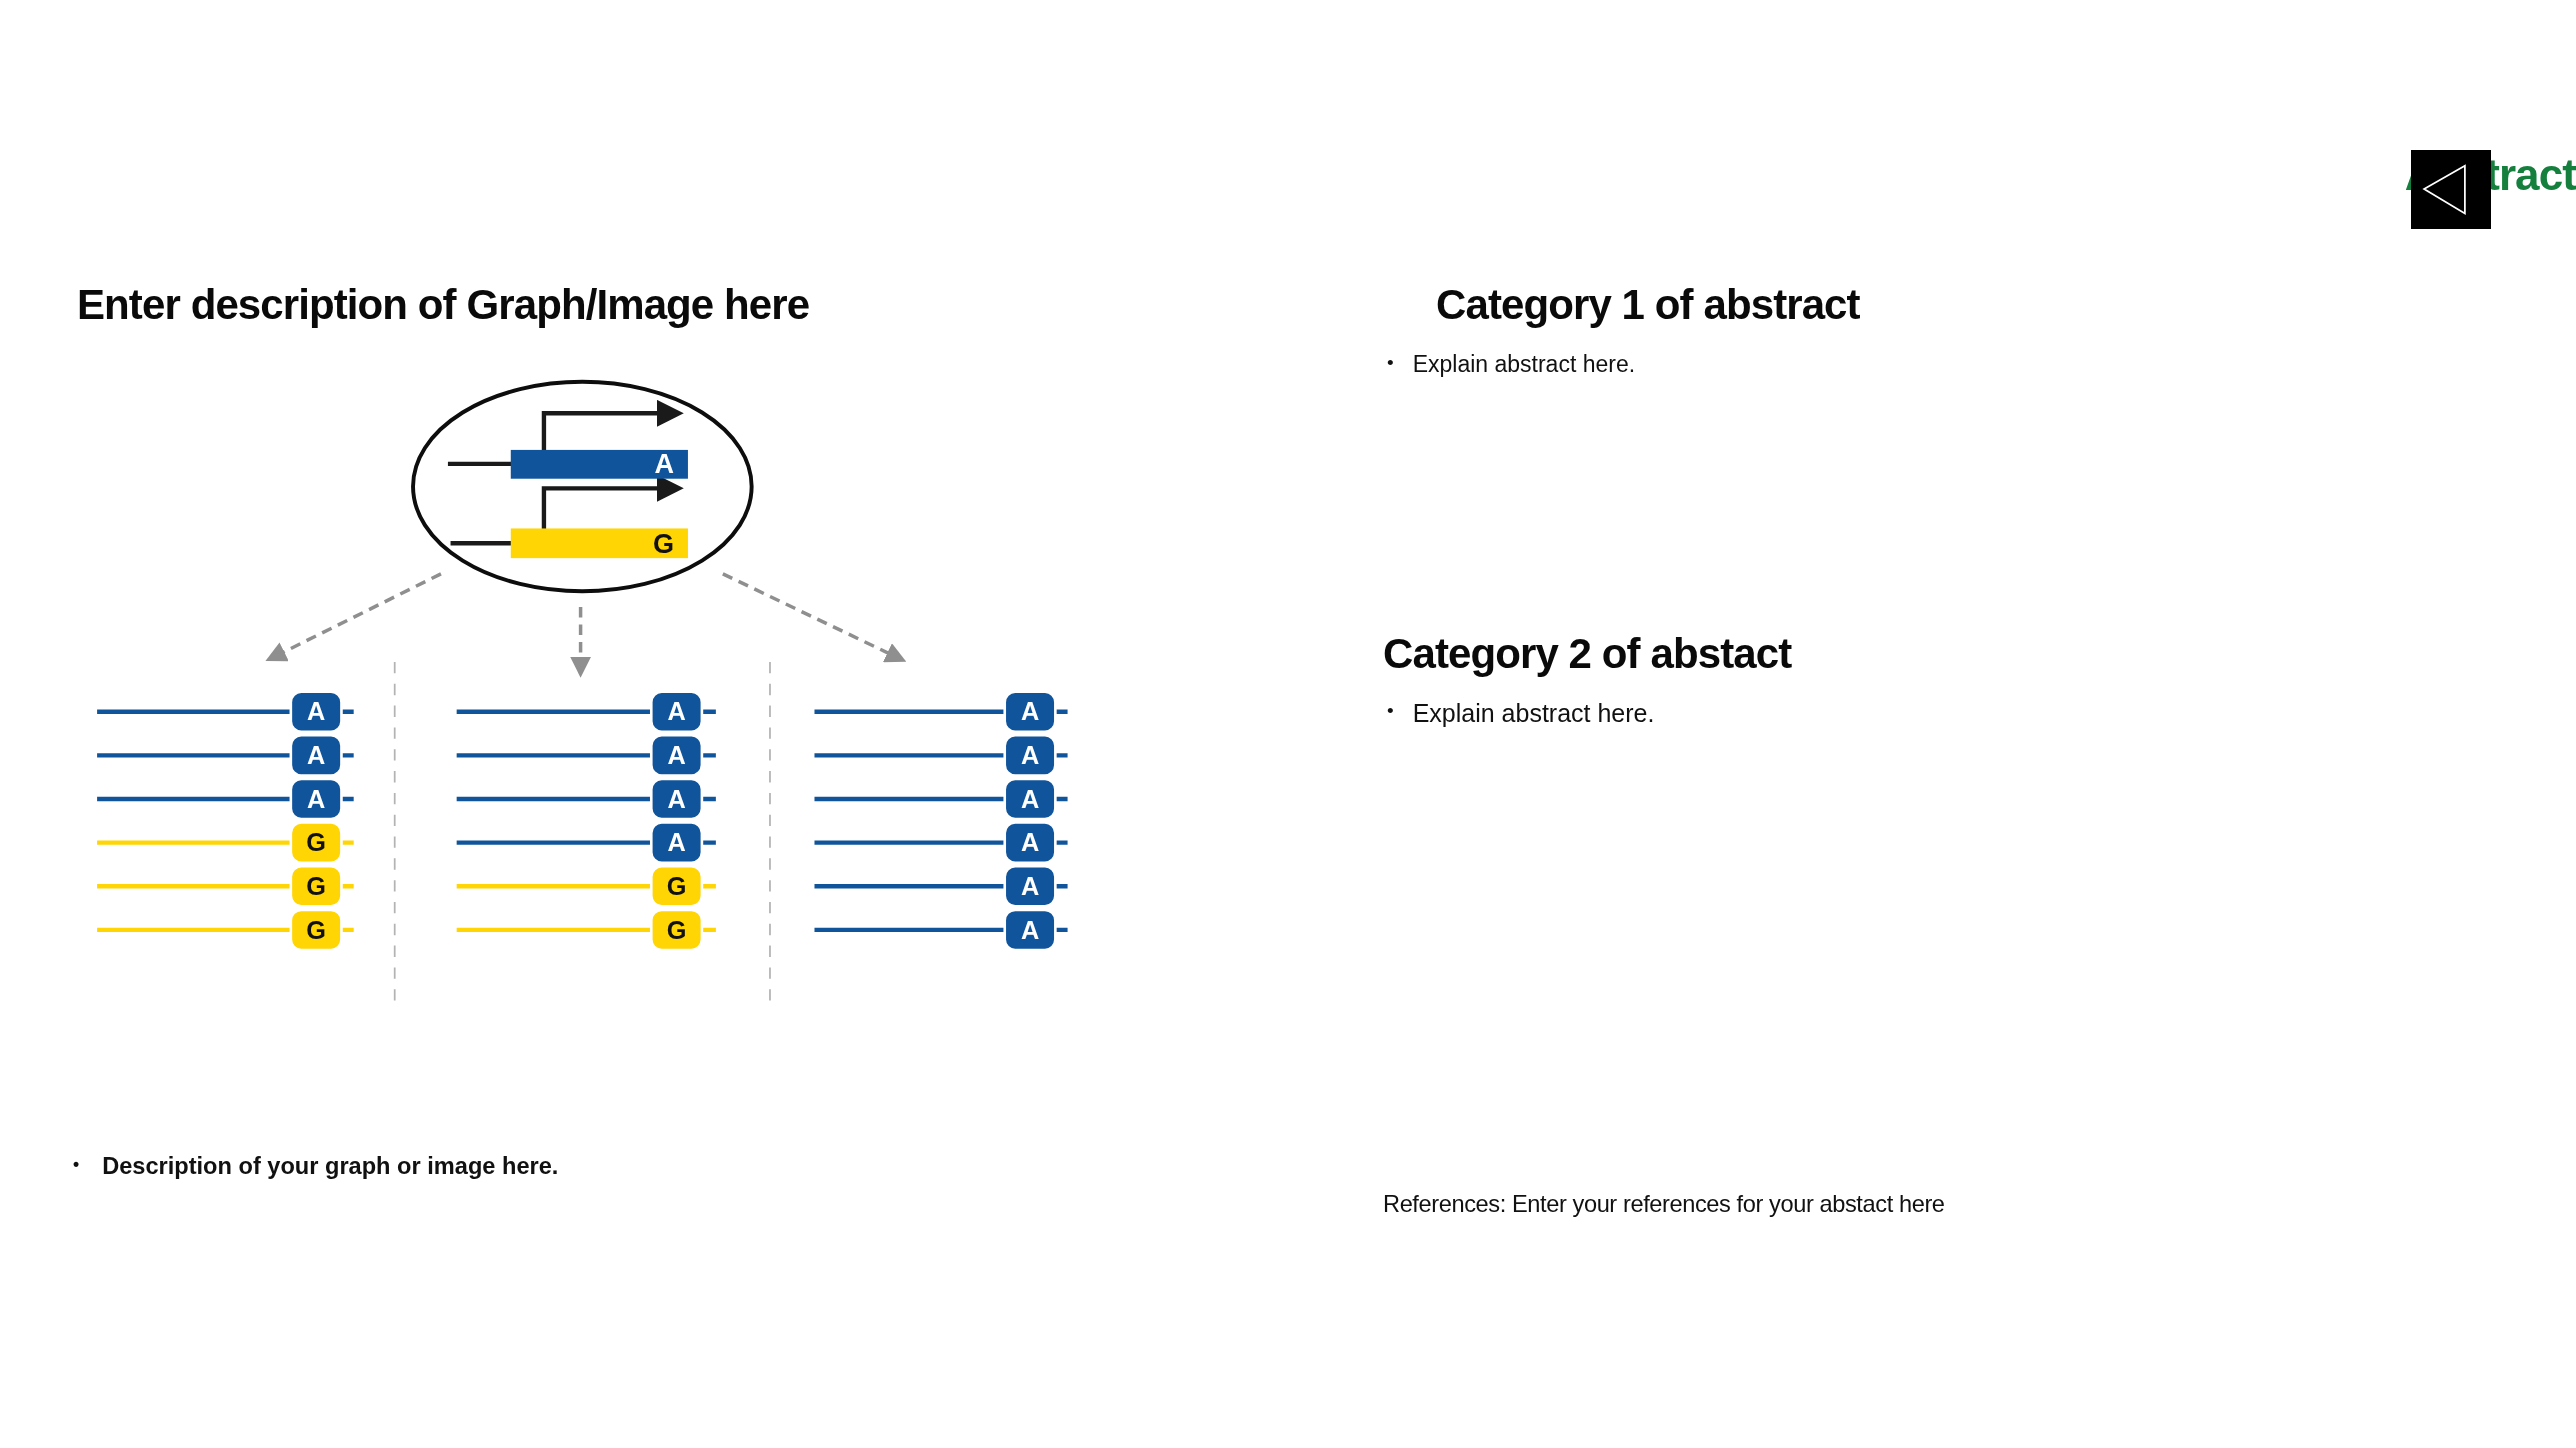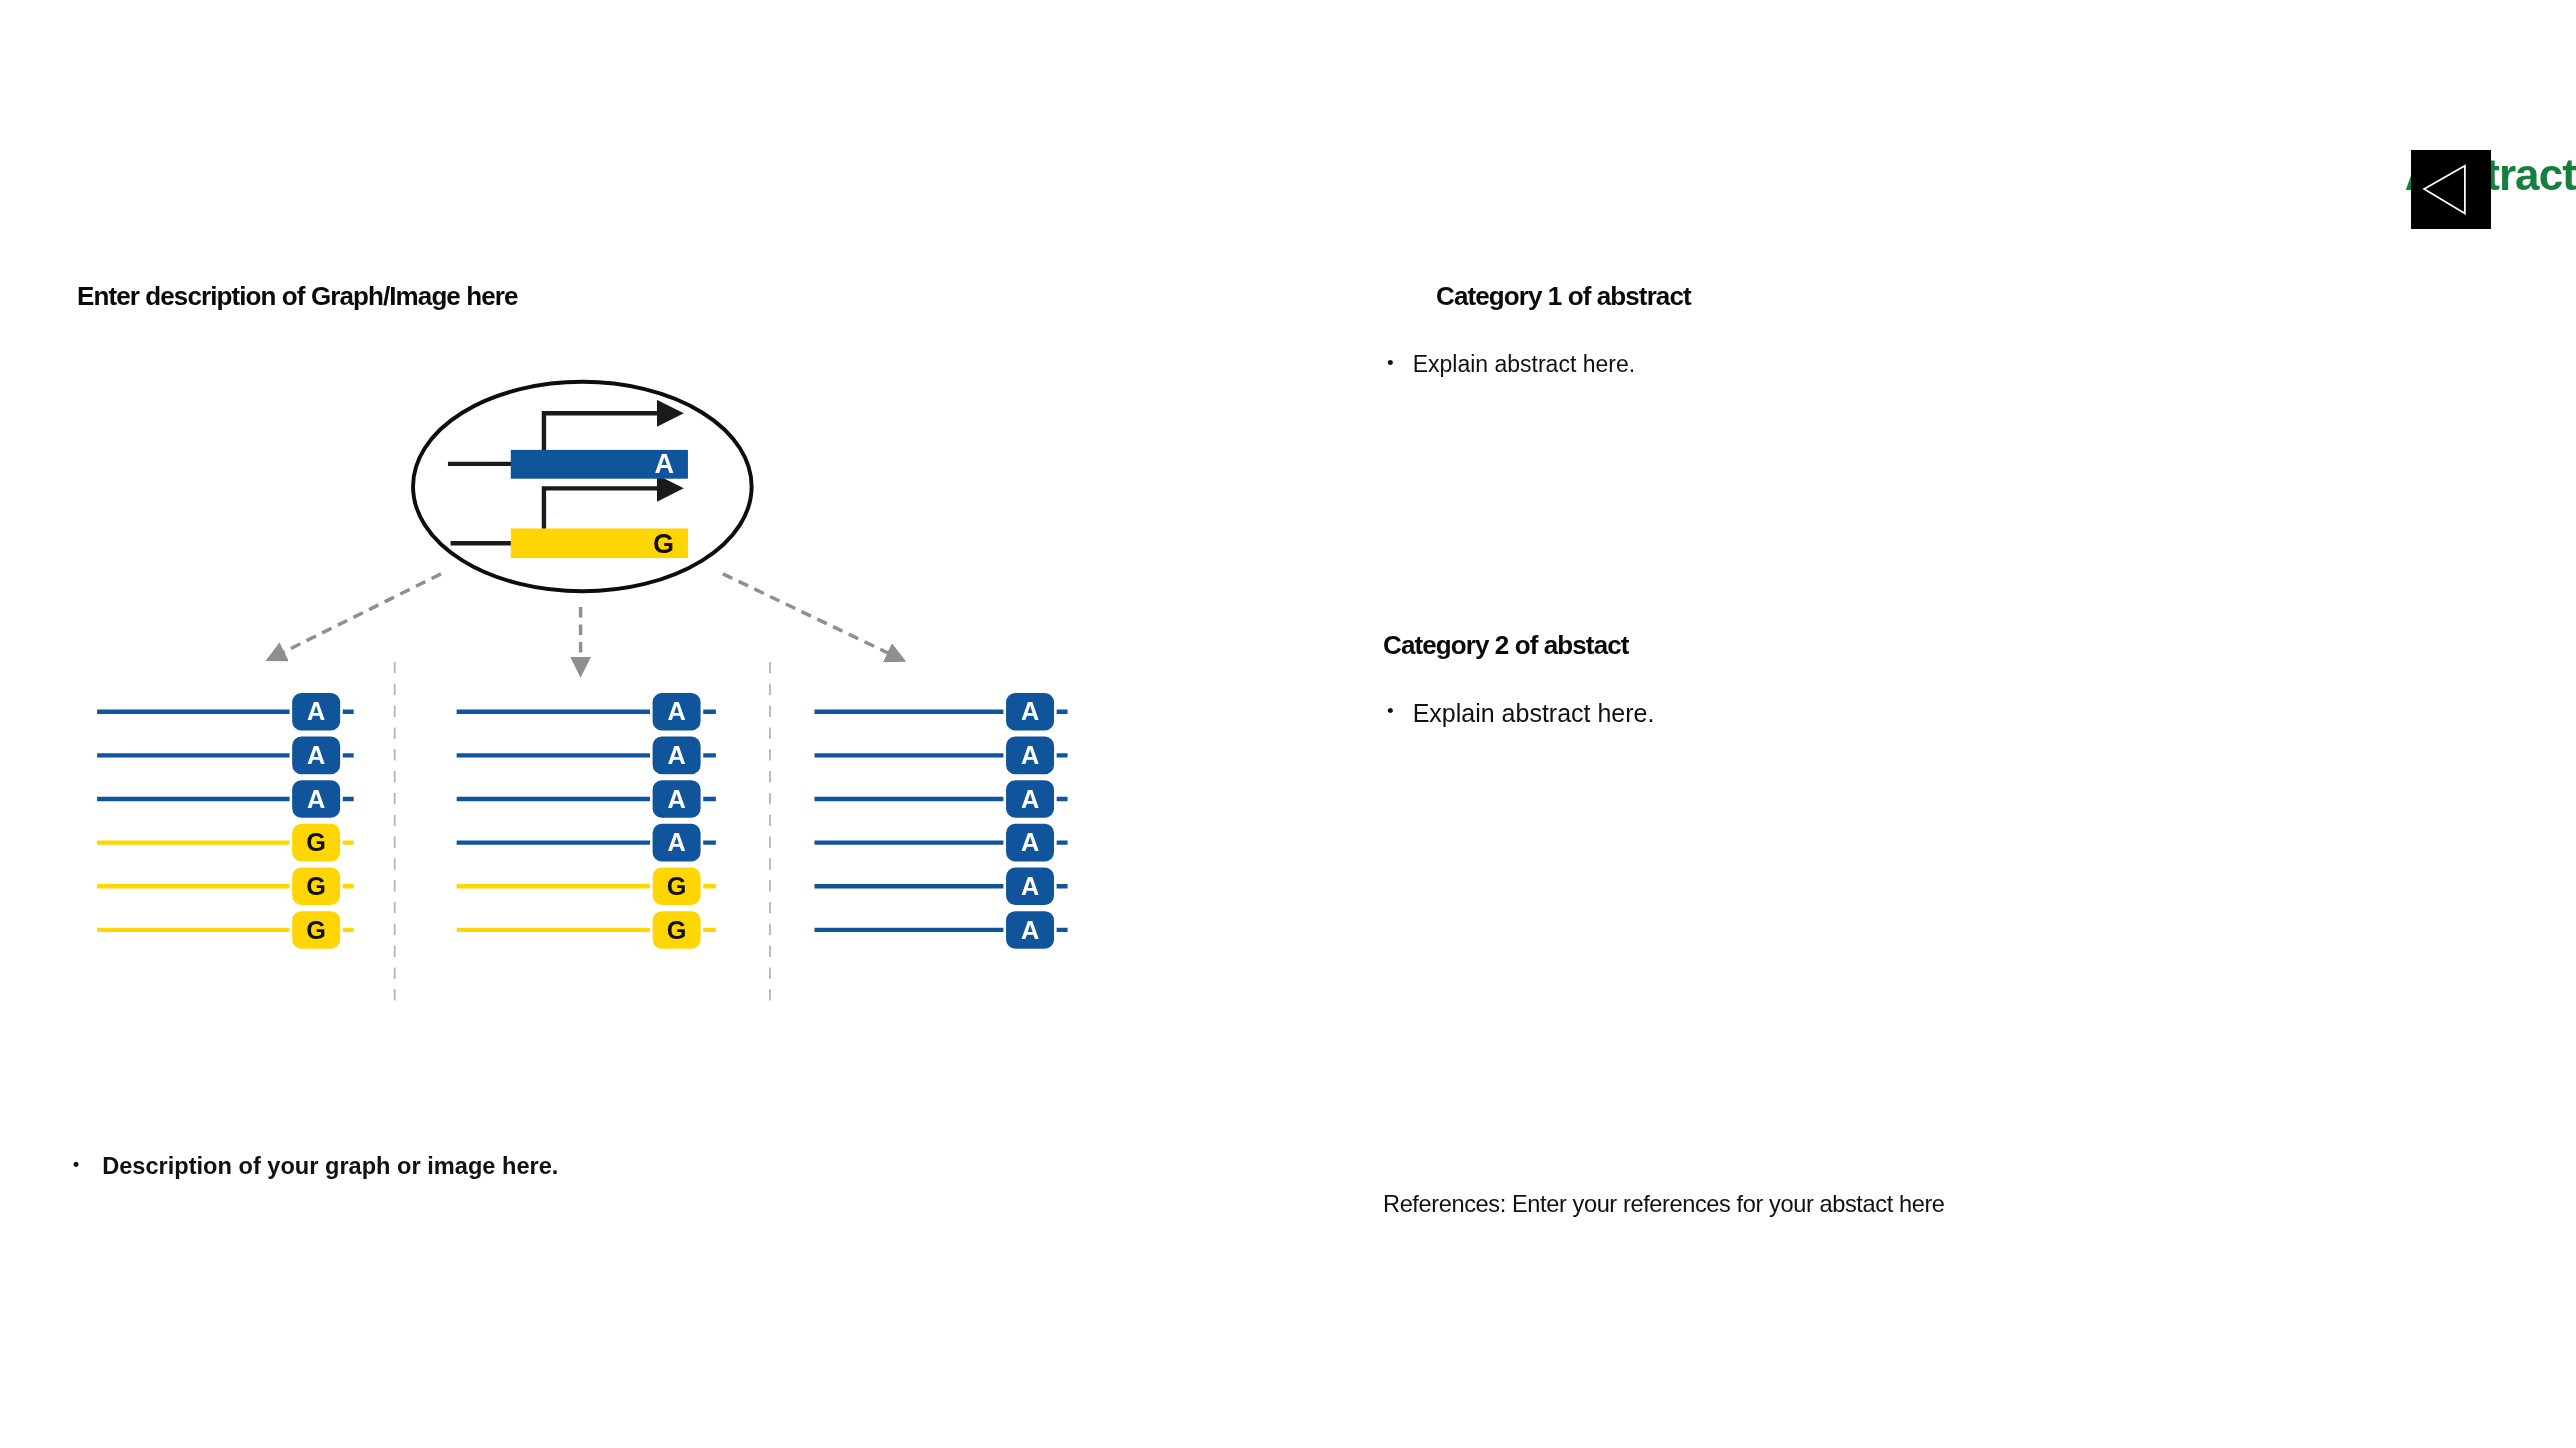--- a/index.html
+++ b/index.html
@@ -24,21 +24,21 @@
     font-size:44px;font-weight:700;color:#15803d;
     letter-spacing:-0.9px;
   }
   .back-button{
     position:absolute;left:2411px;top:150px;width:80px;height:79px;
     background:#000;display:flex;align-items:center;justify-content:center;
     cursor:pointer;
   }
   .section-heading{
     position:absolute;
-    font-size:26px;font-weight:700;color:#0a0a0a;
+    font-size:42px;font-weight:700;color:#0a0a0a;
     letter-spacing:-0.9px;white-space:nowrap;
   }
   .left-heading{left:77px;top:281px;}
   .cat1-heading{left:1436px;top:281px;}
   .cat2-heading{left:1383px;top:630px;}
   .bullet-line{
     position:absolute;display:flex;align-items:flex-start;white-space:nowrap;
   }
   .bullet-line .dot{
     font-size:19px;line-height:1.3;margin-right:19px;

